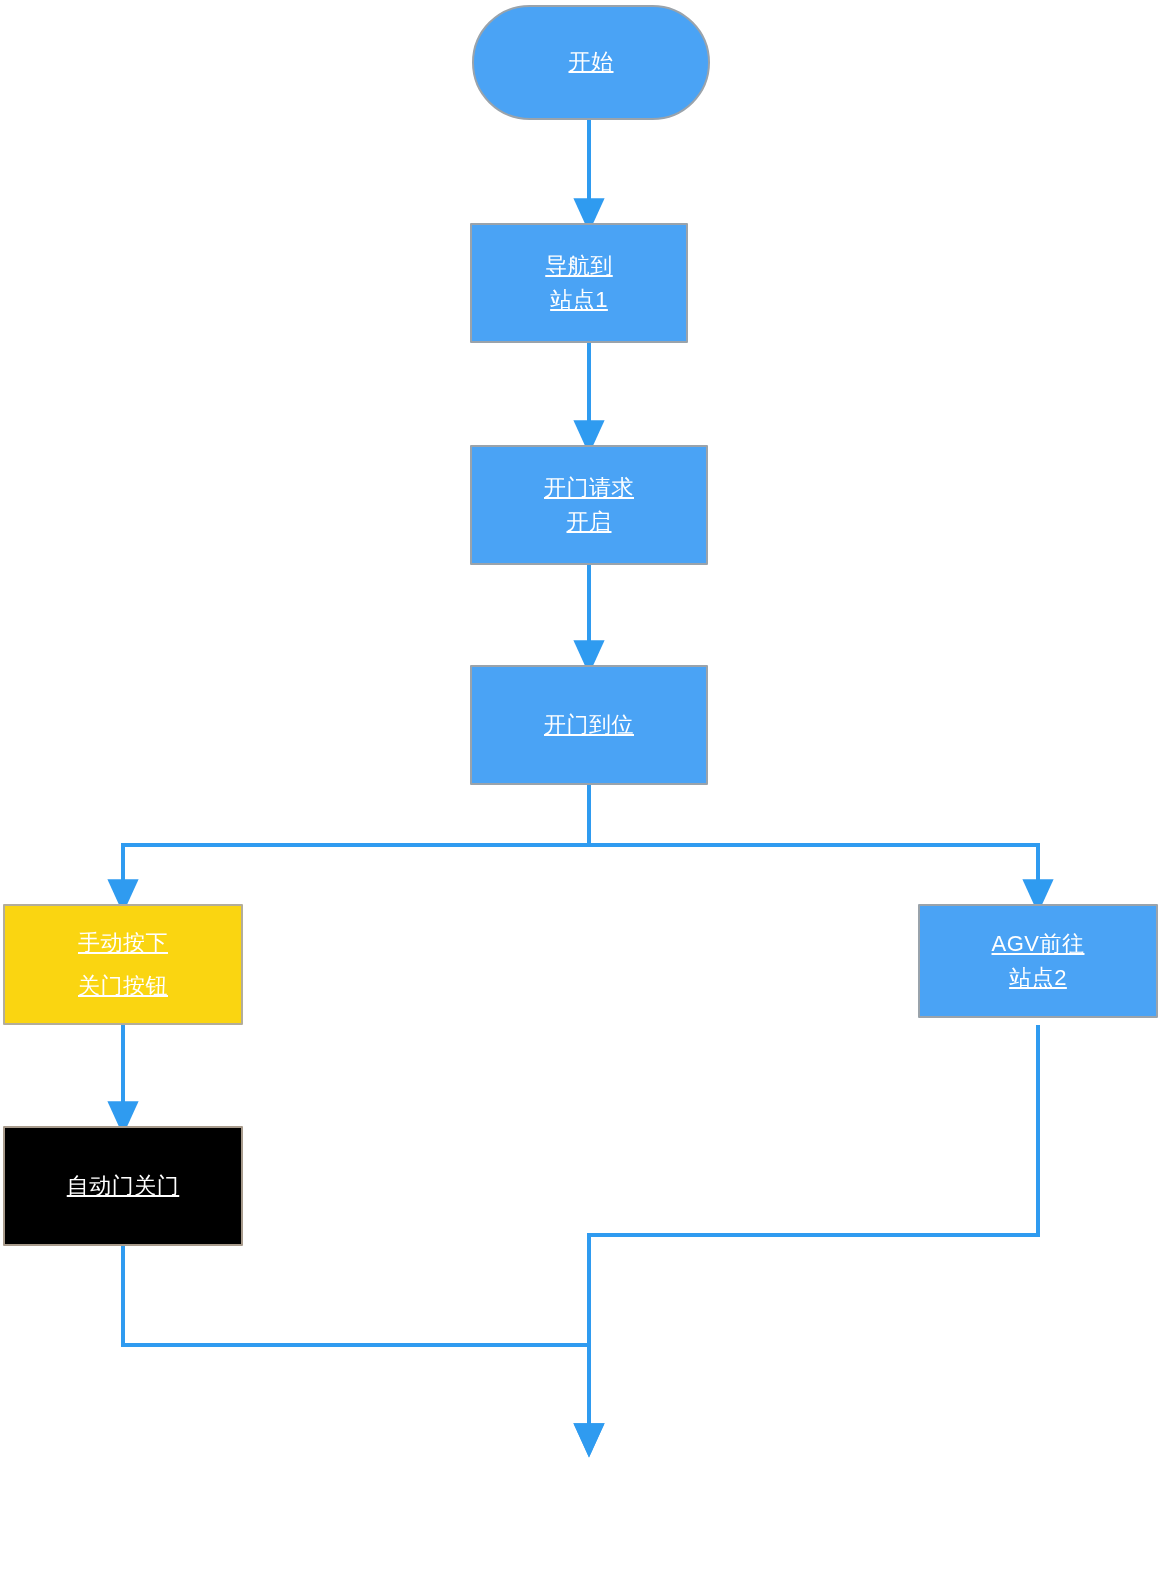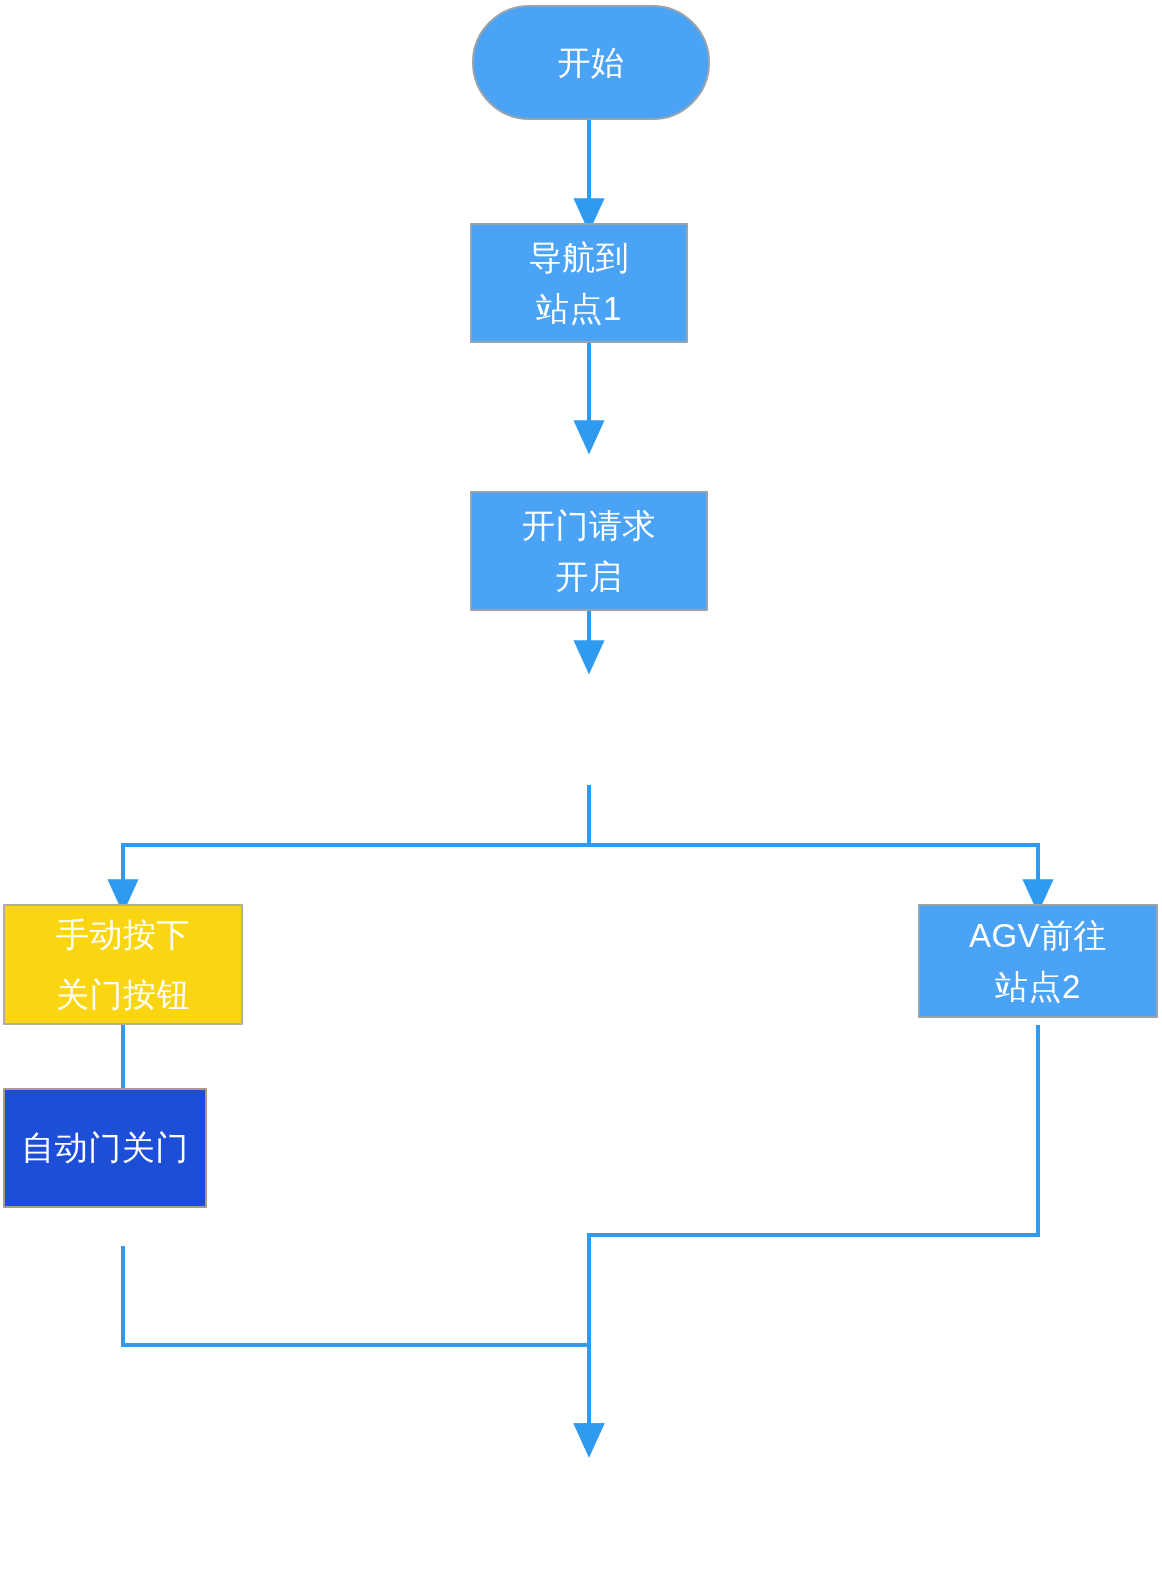--- a/index.html
+++ b/index.html
@@ -26,25 +26,26 @@
     pointer-events: none;
   }
   .node {
     position: absolute;
     box-sizing: border-box;
     display: flex;
     flex-direction: column;
     align-items: center;
     justify-content: center;
     color: #ffffff;
-    font-size: 33px;
+    font-size: 22px;
     line-height: 1.55;
     letter-spacing: 0.5px;
     text-align: center;
     z-index: 2;
+    text-decoration: underline;
   }
   .node .line2 {
     display: block;
   }
   .n-start {
     border-radius: 58px;
   }
   .n-rect {
     border-radius: 1px;
   }
@@ -80,34 +81,37 @@
 
   <div class="node n-start" style="left:472px; top:5px; width:238px; height:115px; background:#4aa3f5; border:2px solid #9aa3ab;">
     <span>开始</span>
   </div>
 
   <div class="node n-rect" style="left:470px; top:223px; width:218px; height:120px; background:#4aa3f5; border:2px solid #9aa3ab;">
     <span>导航到</span>
     <span class="line2">站点1</span>
   </div>
 
-  <div class="node n-rect" style="left:470px; top:445px; width:238px; height:120px; background:#4aa3f5; border:2px solid #9aa3ab;margin-top:46px;">
+  <div class="node n-rect" style="left:470px; top:445px; width:238px; height:120px; background:#4aa3f5; border:2px solid #9aa3ab;">
     <span>开门请求</span>
     <span class="line2">开启</span>
   </div>
 
+  <div class="node n-rect" style="left:470px; top:665px; width:238px; height:120px; background:#4aa3f5; border:2px solid #9aa3ab;">
+    <span>开门到位</span>
+  </div>
 
   <div class="node n-rect" style="left:3px; top:904px; width:240px; height:121px; background:#fad511; border:2px solid #b3ad9a;gap:9px;">
     <span>手动按下</span>
     <span class="line2">关门按钮</span>
   </div>
 
   <div class="node n-rect" style="left:918px; top:904px; width:240px; height:114px; background:#4aa3f5; border:2px solid #9aa3ab;">
     <span>AGV前往</span>
     <span class="line2">站点2</span>
   </div>
 
-  <div class="node n-rect" style="left:3px; top:1088px; width:204px; height:120px; background:#1d4ed8; border:2px solid #a89b8c;">
+  <div class="node n-rect" style="left:3px; top:1126px; width:240px; height:120px; background:#000000; border:2px solid #a89b8c;">
     <span>自动门关门</span>
   </div>
 
 
 </div>
 
 </body></html>

